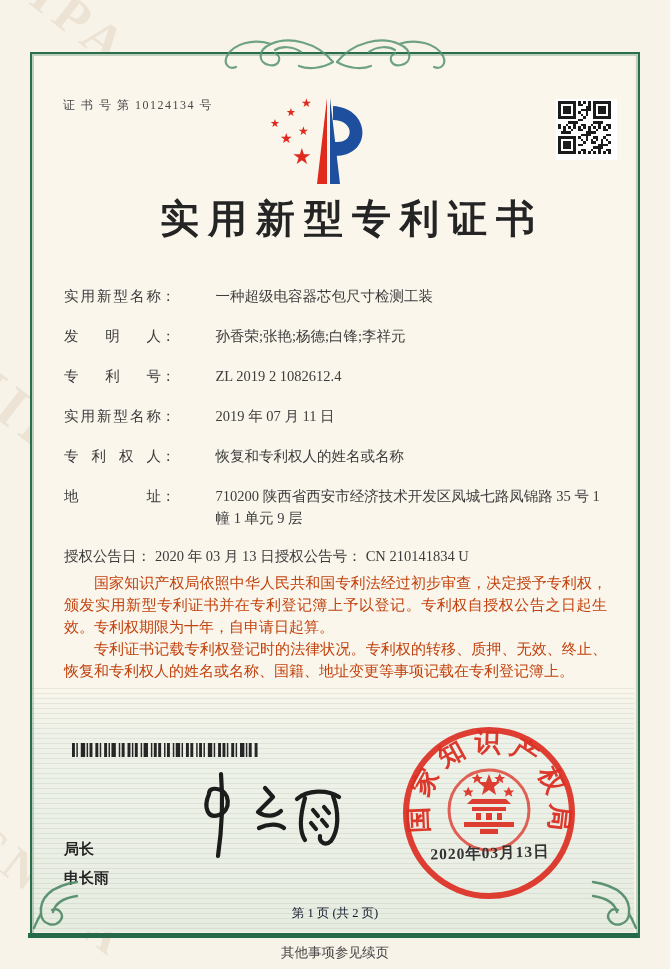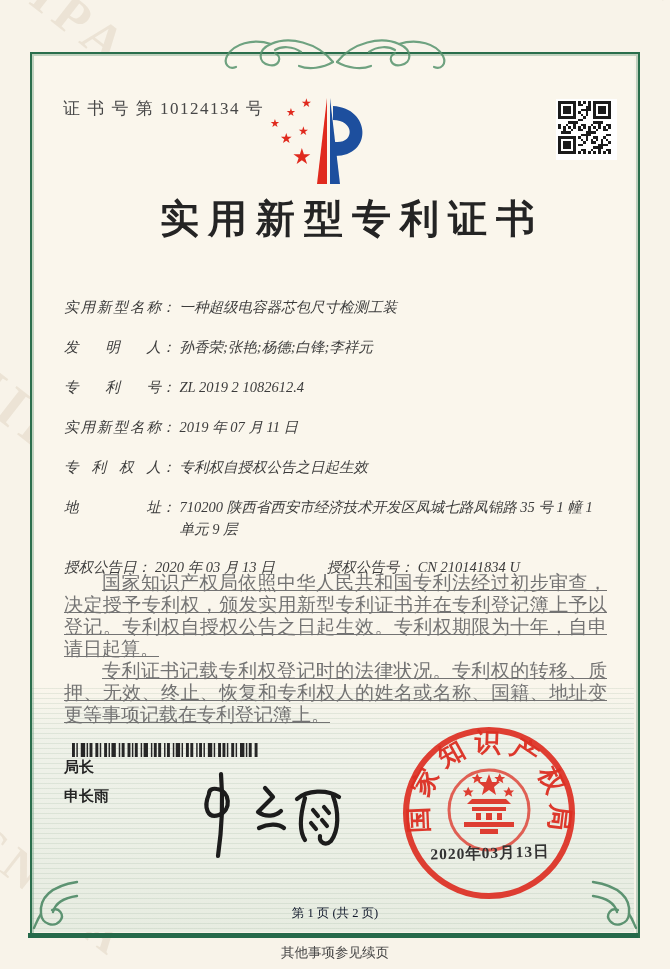--- a/index.html
+++ b/index.html
@@ -13,42 +13,42 @@
       border:2px solid #2a6e4c;box-shadow:inset 0 0 0 2px rgba(120,165,135,.45);
       background:transparent;z-index:2;pointer-events:none;}
   .bottom-thick{position:absolute;left:28px;top:933px;width:610px;height:5px;background:#25694a;z-index:2;}
   .cert-bg{position:absolute;left:32px;top:54px;width:602px;height:878px;background:#faf6ec;z-index:1;}
   .band{position:absolute;left:32px;top:688px;width:602px;height:244px;z-index:1;
       background:linear-gradient(180deg, rgba(238,241,232,0) 0%, rgba(238,241,232,.95) 20%, #eef1e8 35%, #e7ece1 100%);}
   .band::after{content:"";position:absolute;inset:0;
       background:repeating-linear-gradient(180deg, rgba(128,158,132,.16) 0 1px, rgba(0,0,0,0) 1px 5px);}
   .content{position:absolute;inset:0;z-index:3;}
   
-  .cert-no{position:absolute;left:63px;top:97px;font-size:17px;letter-spacing:1.5px;color:#474747;}
+  .cert-no{position:absolute;left:63px;top:97px;font-size:12px;letter-spacing:1.5px;color:#474747;}
   .logo{position:absolute;left:258px;top:94px;width:150px;height:94px;}
   .logo .star{position:absolute;color:#e02a1e;line-height:1;}
   .qr{position:absolute;left:556px;top:99px;width:57px;height:57px;background:#fff;padding:2px;}
   .title{position:absolute;left:17px;top:192px;width:100%;text-align:center;font-size:39px;
       font-weight:bold;letter-spacing:9px;color:#242424;}
   
-  .fields{position:absolute;left:64px;top:296px;width:542px;font-size:14.5px;color:#3c3c3c;font-style:italic;}
+  .fields{position:absolute;left:64px;top:285px;width:542px;font-size:14.5px;color:#3c3c3c;}
   .frow{display:flex;align-items:flex-start;line-height:22px;margin-bottom:18px;}
   .frow.addr{margin-bottom:16px;}
   .flabel{display:inline-block;width:97px;text-align:justify;text-align-last:justify;flex:none;}
   .flabel.plain{width:auto;text-align:left;text-align-last:auto;}
   .fcolon{flex:none;margin-right:4px;}
-  .fvalue{flex:1;}
-  .grant-pair2{margin-left:52px;display:flex;}
-  
-  .paras{position:absolute;left:64px;top:572px;width:543px;font-size:19px;line-height:22px;
-      color:#737373;text-align:justify;text-decoration:underline;}
+  .fvalue{flex:1;margin-left:36px;}
+  .grant-pair2{display:flex;}
+  
+  .paras{position:absolute;left:64px;top:572px;width:543px;font-size:15px;line-height:22px;
+      color:#c2410c;text-align:justify;}
   .paras p{margin:0;text-indent:2em;}
   
   .barcode{position:absolute;left:72px;top:743px;width:187px;height:14px;}
-  .signer{position:absolute;left:64px;top:752px;font-family:"Liberation Sans","DejaVu Sans",sans-serif;
+  .signer{position:absolute;left:64px;top:834px;font-family:"Liberation Sans","DejaVu Sans",sans-serif;
       font-weight:bold;font-size:15px;color:#262626;line-height:29px;}
   .signature-svg{position:absolute;left:185px;top:768px;}
   .seal{position:absolute;left:398px;top:722px;width:182px;height:182px;opacity:.95;}
   .seal-date{position:absolute;left:404px;top:843px;width:172px;text-align:center;font-size:15.5px;
       letter-spacing:1px;color:#333;transform:rotate(-1.5deg);font-weight:bold;}
   .page-ind{position:absolute;left:0;top:905px;width:100%;text-align:center;font-size:12.5px;color:#0f172a;}
   .footer-note{position:absolute;left:0;top:944px;width:100%;text-align:center;font-size:13.5px;color:#454545;}
   .ornament-top{position:absolute;left:205px;top:30px;z-index:4;}
   .corner{position:absolute;top:880px;z-index:4;}
   .corner.l{left:31px;} .corner.r{left:591px;}
@@ -347,21 +347,21 @@
         <span class="fvalue">ZL 2019 2 1082612.4</span>
       </div>
       <div class="frow">
         <span class="flabel">实用新型名称</span>
           <span class="fcolon">：</span>
         <span class="fvalue">2019 年 07 月 11 日</span>
       </div>
       <div class="frow">
         <span class="flabel">专利权人</span>
           <span class="fcolon">：</span>
-        <span class="fvalue">专利权自授权公告之日起生效</span>
+        <span class="fvalue">恢复和专利权人的姓名或名称</span>
       </div>
       <div class="frow addr">
         <span class="flabel">地址</span>
           <span class="fcolon">：</span>
         <span class="fvalue" style="max-width:432px;">710200 陕西省西安市经济技术开发区凤城七路凤锦路 35 号 1 幢 1 单元 9 层</span>
       </div>
       <div class="frow">
         <span class="flabel plain">授权公告日</span>
           <span class="fcolon">：</span>
         <span style="flex:none;">2020 年 03 月 13 日</span>

